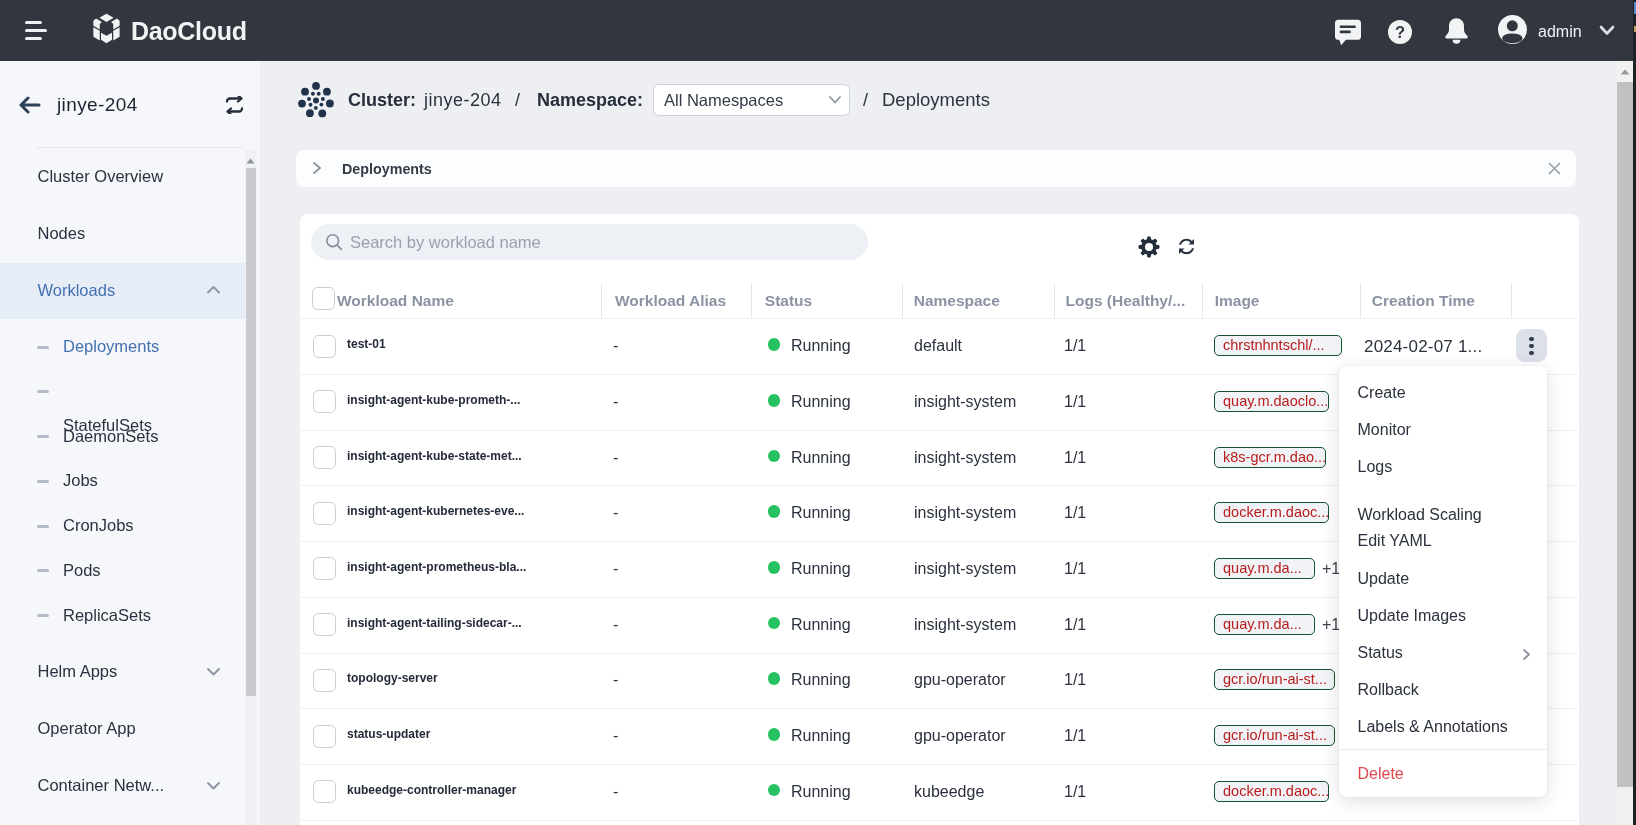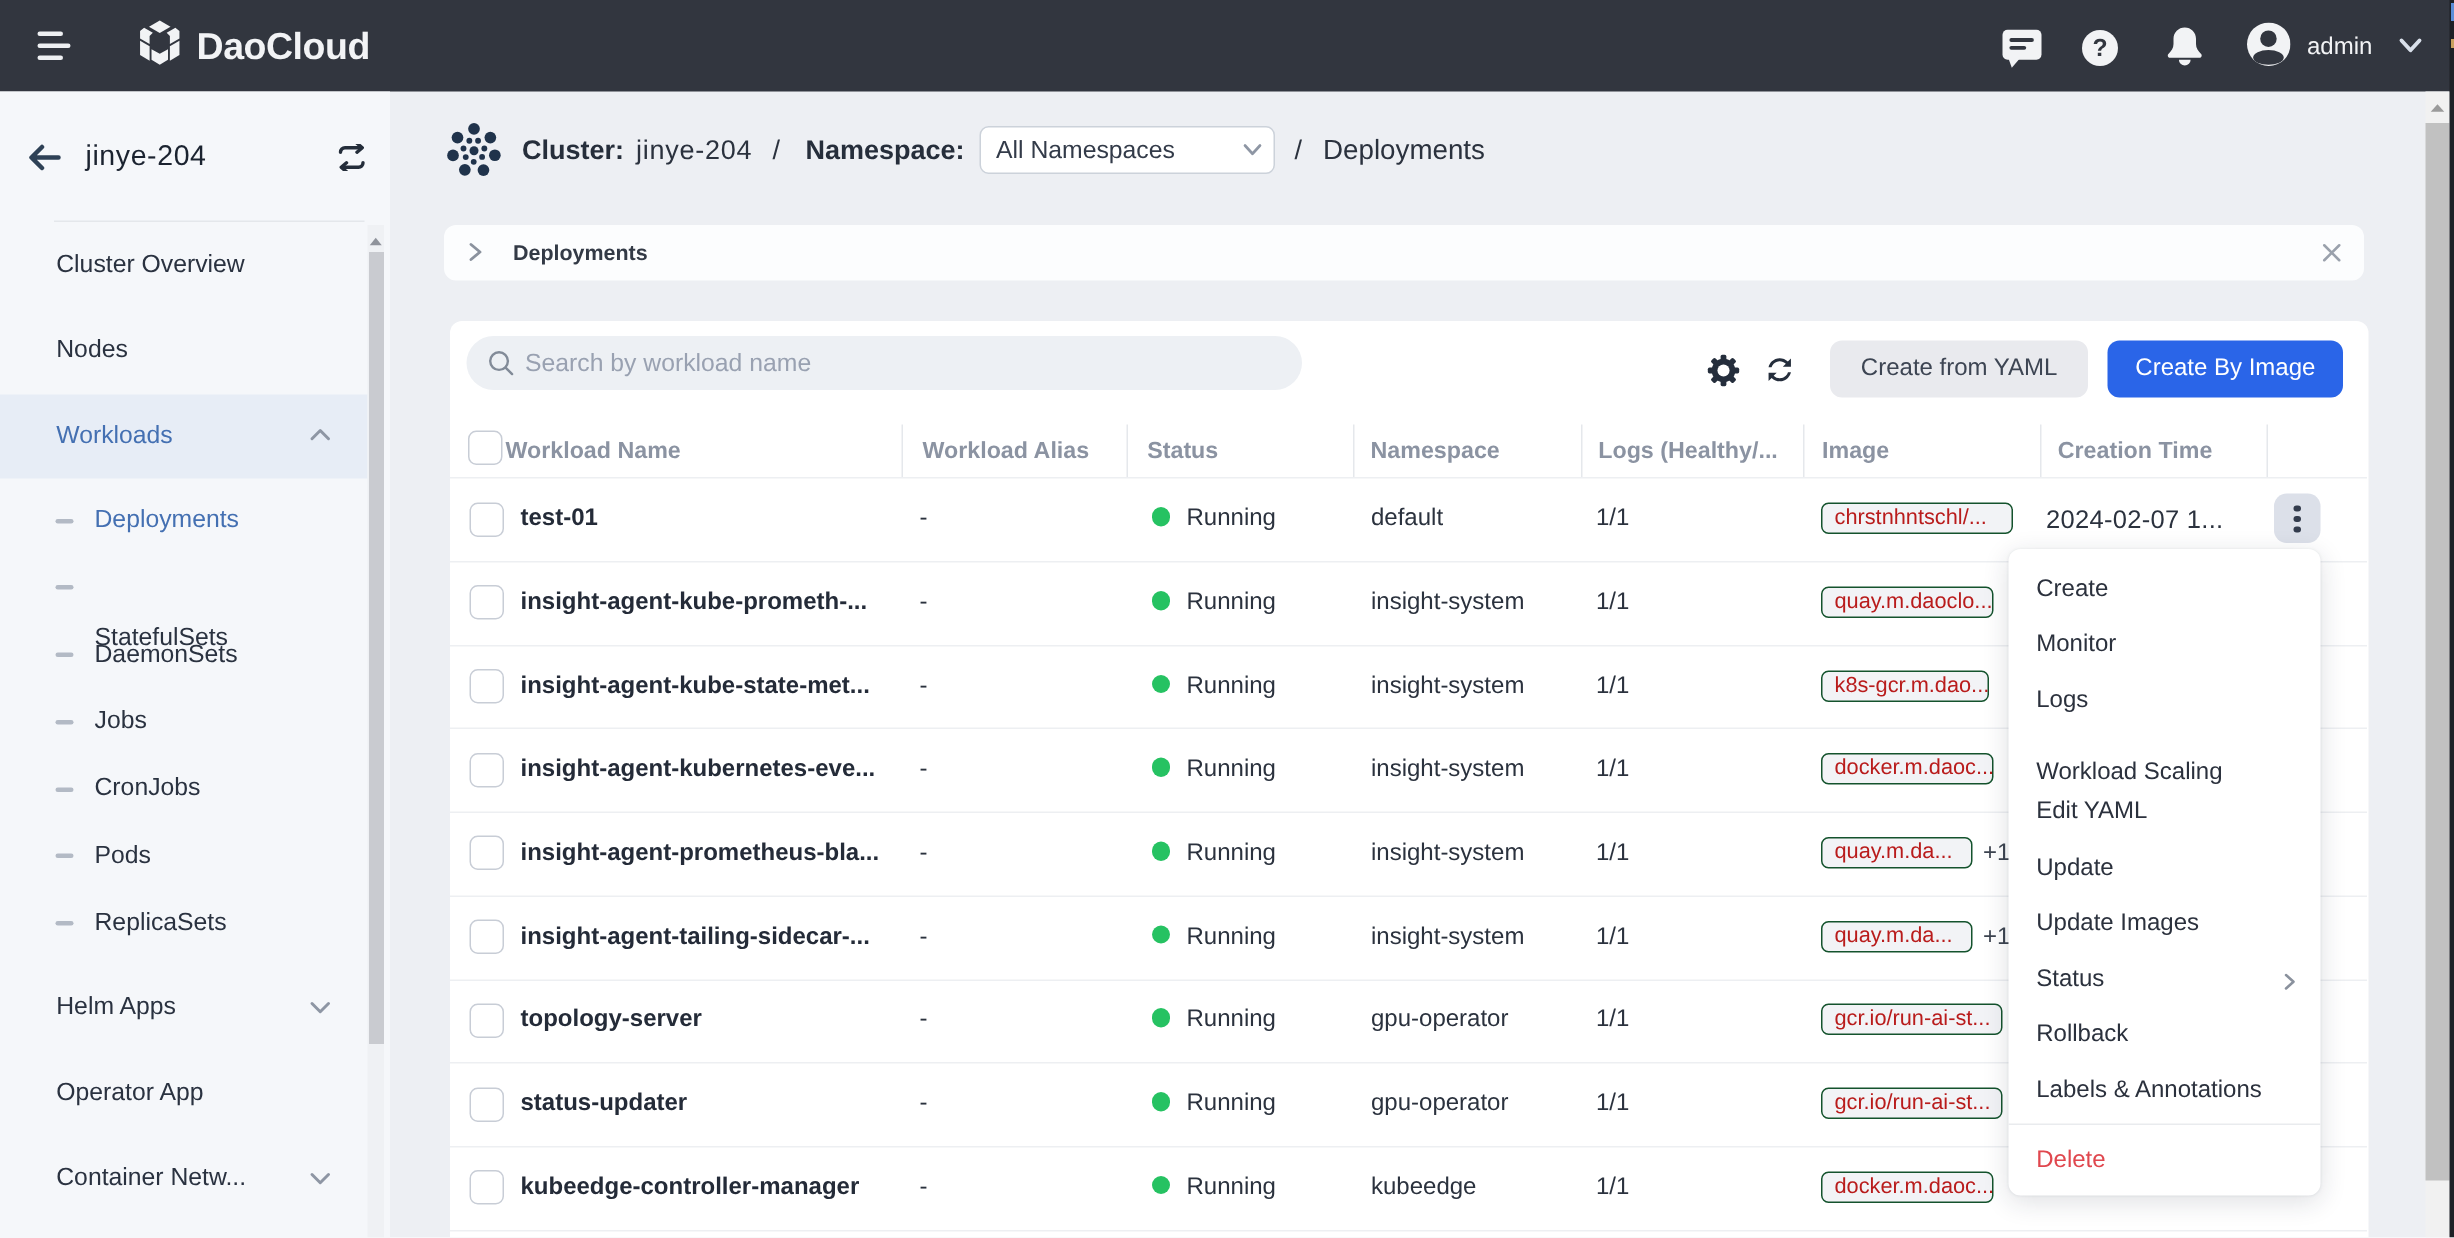--- a/index.html
+++ b/index.html
@@ -20,21 +20,21 @@
   .bold { font-weight:700; }
   #tabbar { position:absolute; left:296px; top:150px; width:1280px; height:37px; background:#fcfdfe; border-radius:8px; }
   #card { position:absolute; left:300px; top:214px; width:1278.5px; height:611px; background:#ffffff; border-radius:8px 8px 0 0; }
 
   .pill { position:absolute; height:21px; border:1px solid #14532d; border-radius:5px; background:#f2f3f6; color:#b91c1c; font-size:14.5px; line-height:19px; padding:0 8px; white-space:nowrap; }
   .cb { position:absolute; width:23px; height:23px; border:1.6px solid #c8cdd6; border-radius:5.5px; background:#fff; }
   .vline { position:absolute; width:1px; background:#e5e8ec; }
   .hline { position:absolute; height:1px; background:#edeff2; }
   .hdr { position:absolute; font-size:15.5px; font-weight:700; color:#8b93a2; white-space:nowrap; }
   .cell { position:absolute; font-size:16px; color:#2b323e; white-space:nowrap; }
-  .name { position:absolute; font-size:16px; font-weight:700; color:#242b38; white-space:nowrap; }
+  .name { position:absolute; font-size:12px; font-weight:700; color:#242b38; white-space:nowrap; }
   .dot { position:absolute; width:12.6px; height:12.6px; border-radius:50%; background:#26c262; }
 
   
   #menu { position:absolute; left:1338.5px; top:366px; width:208px; height:431px; background:#fff; border-radius:8px; box-shadow:0 4px 18px rgba(25,35,60,.14), 0 0 2px rgba(25,35,60,.08); }
   .mi { position:absolute; left:19px; font-size:16px; color:#2b313d; white-space:nowrap; }
 
   
   #sb-main-track { position:absolute; left:1617px; top:61px; width:16px; height:764px; background:#f1f1f1; }
   #sb-main-thumb { position:absolute; left:1617px; top:82px; width:16px; height:705px; background:#c1c1c1; }
   #rightedge { position:absolute; left:1633px; top:0; width:3px; height:825px; background:#1e2126; }
@@ -203,22 +203,20 @@
       <rect x="9.9" y="0.6" width="4.2" height="6" rx="1.2" transform="rotate(225 12 12)"></rect>
       <rect x="9.9" y="0.6" width="4.2" height="6" rx="1.2" transform="rotate(270 12 12)"></rect>
       <rect x="9.9" y="0.6" width="4.2" height="6" rx="1.2" transform="rotate(315 12 12)"></rect>
     </g>
     <circle cx="12" cy="12" r="4.4" fill="#ffffff"></circle>
   </svg>
 
   <svg class="abs" style="left:875px;top:21px" width="23" height="23" viewBox="0 0 24 24">
     <path fill="#252e3c" transform="rotate(45 12 12)" d="M12 6v3l4-4-4-4v3c-4.42 0-8 3.58-8 8 0 1.57.46 3.03 1.24 4.26L6.7 14.8c-.45-.83-.7-1.79-.7-2.8 0-3.31 2.69-6 6-6zm6.76 1.74L17.3 9.2c.44.84.7 1.79.7 2.8 0 3.31-2.69 6-6 6v-3l-4 4 4 4v-3c4.42 0 8-3.58 8-8 0-1.57-.46-3.03-1.24-4.26z"></path>
   </svg>
-  <div class="abs" style="left:920.3px;top:13.3px;width:171.6px;height:37.5px;background:#e9eaee;border-radius:8px;text-align:center;line-height:37.5px;font-size:16px;color:#3d4553;">Create from YAML</div>
-  <div class="abs" style="left:1104.9px;top:13.3px;width:157.4px;height:37.5px;background:#2a65e8;border-radius:8px;text-align:center;line-height:37.5px;font-size:16px;color:#fff;">Create By Image</div>
 
   <div class="cb" style="left:12px;top:73px;"></div>
   <div class="hdr" style="left:37px;top:77.5px;">Workload Name</div>
   <div class="hdr" style="left:315px;top:77.5px;">Workload Alias</div>
   <div class="hdr" style="left:464.8px;top:77.5px;">Status</div>
   <div class="hdr" style="left:613.7px;top:77.5px;">Namespace</div>
   <div class="hdr" style="left:765.5px;top:77.5px;">Logs (Healthy/...</div>
   <div class="hdr" style="left:914.7px;top:77.5px;">Image</div>
   <div class="hdr" style="left:1071.8px;top:77.5px;">Creation Time</div>
   <div class="vline" style="left:301px;top:69px;height:35px;"></div>

